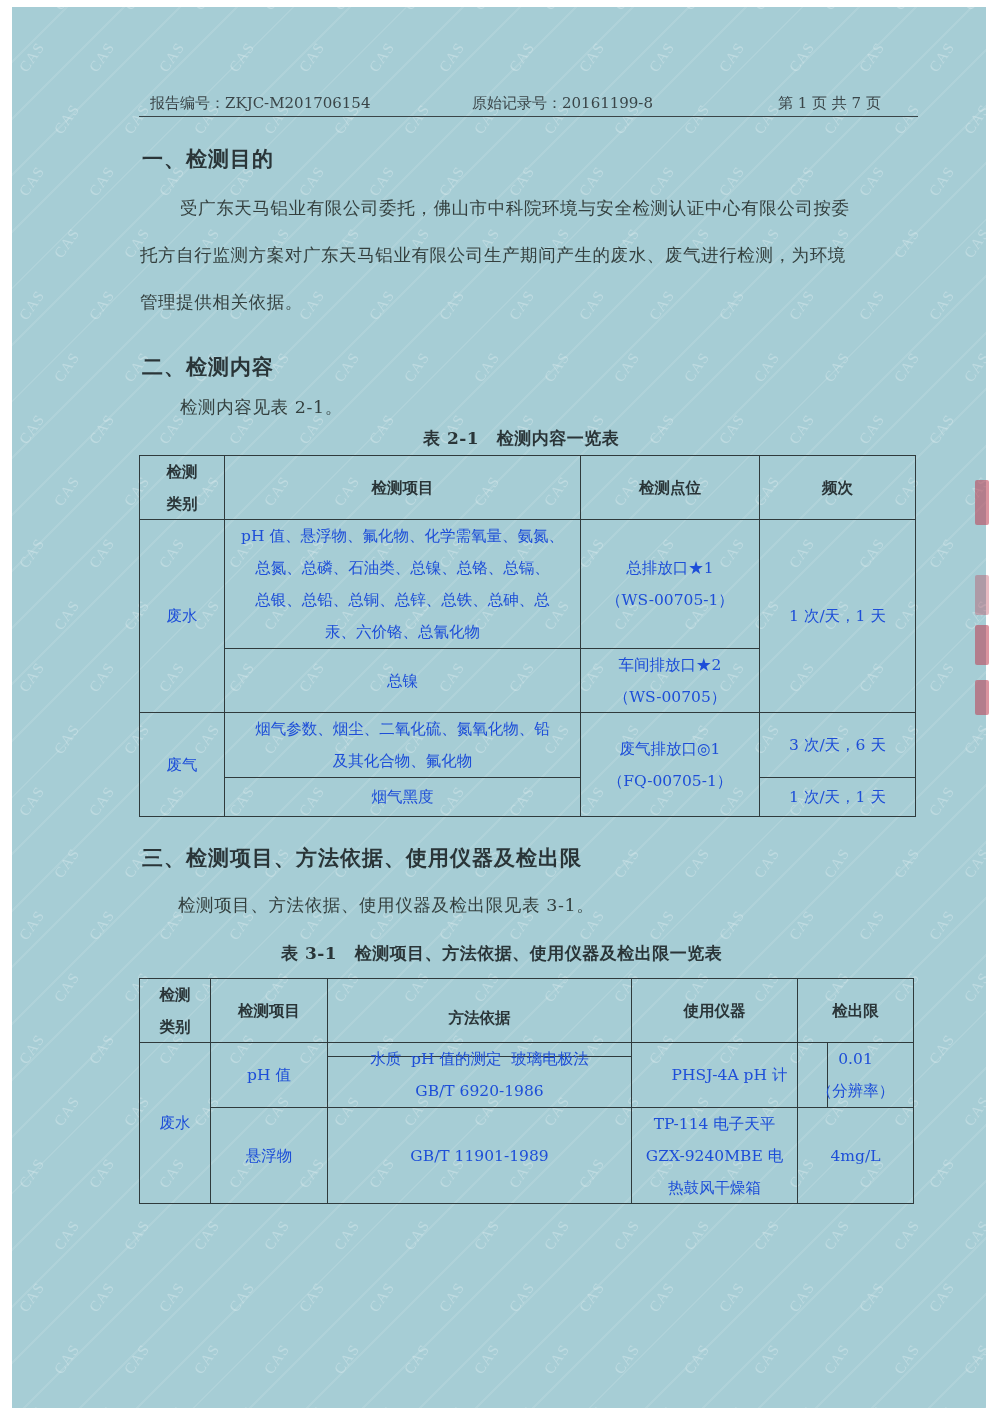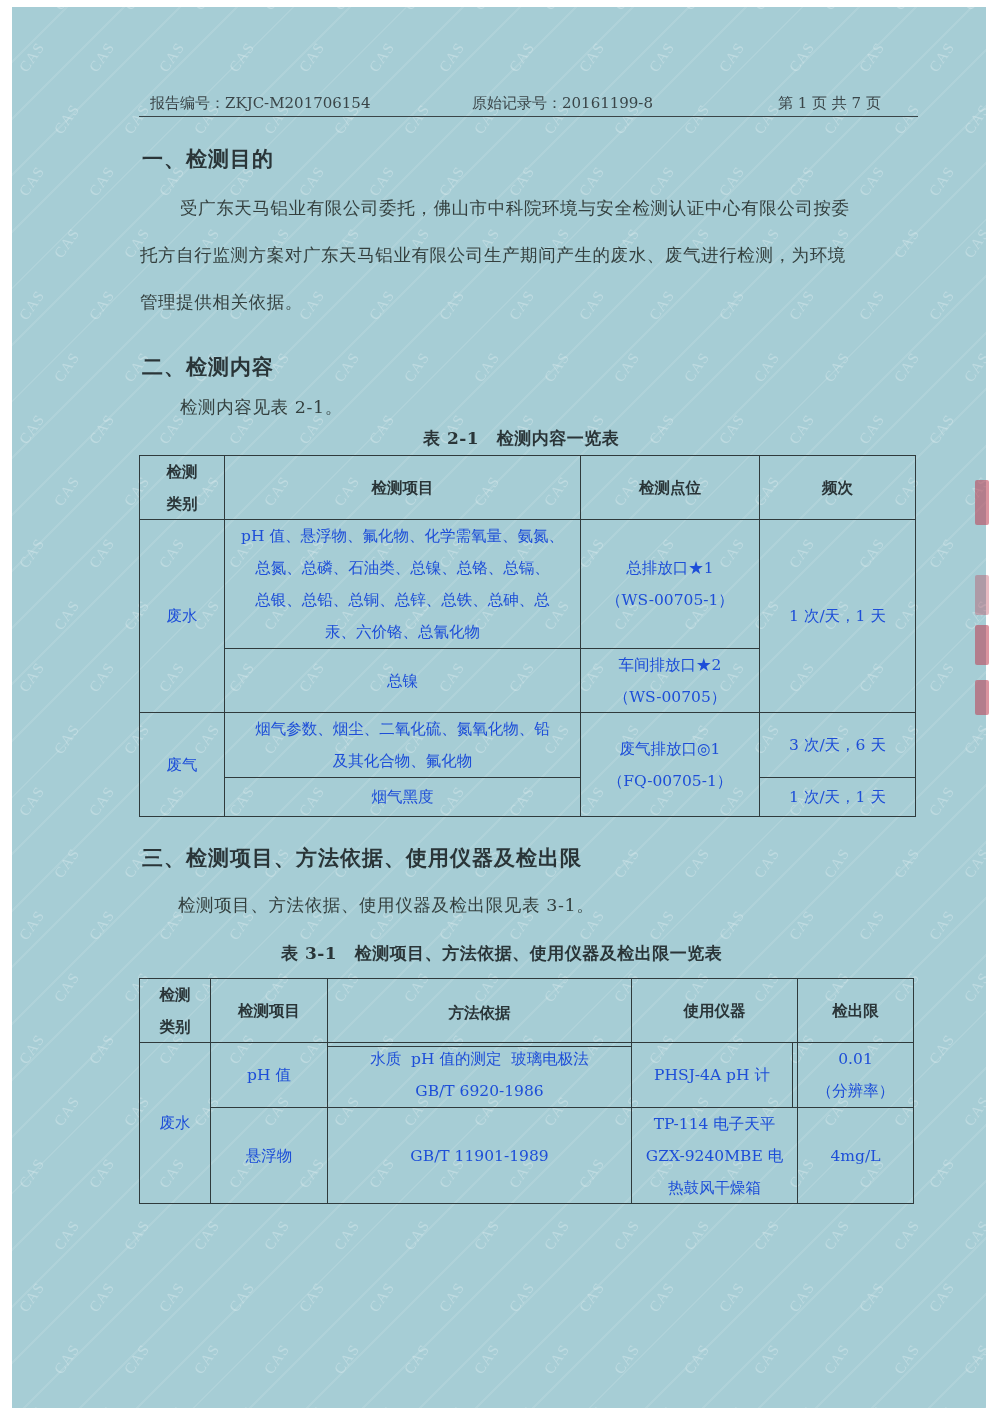--- a/index.html
+++ b/index.html
@@ -441,32 +441,32 @@
 <div class="abs h1" style="left:142px; top:844px;">三、检测项目、方法依据、使用仪器及检出限</div>
 <div class="abs p" style="left:178px; top:893px;">检测项目、方法依据、使用仪器及检出限见表 3-1。</div>
 <div class="abs caption" style="left:281px; top:942px;">表 3-1　检测项目、方法依据、使用仪器及检出限一览表</div>
 
 <div>
   <div class="cell th" style="left:139px; top:978px; width:72px; height:65px; flex-direction:column;">
     <span>检测</span>
     <span>类别</span>
   </div>
   <div class="cell th" style="left:210px; top:978px; width:118px; height:65px;">检测项目</div>
-  <div class="cell th" style="left:327px; top:978px; width:305px; height:69px;text-align:center;">方法依据</div>
+  <div class="cell th" style="left:327px; top:978px; width:305px; height:79px;text-align:center;">方法依据</div>
   <div class="cell th" style="left:631px; top:978px; width:167px; height:65px;">使用仪器</div>
   <div class="cell th" style="left:797px; top:978px; width:117px; height:65px;">检出限</div>
 
   <div class="cell" style="left:139px; top:1042px; width:72px; height:162px;">废水</div>
 
   <div class="cell" style="left:210px; top:1042px; width:118px; height:66px;">pH 值</div>
   <div class="cell" style="left:327px; top:1042px; width:305px; height:66px; flex-direction:column;">
     <span style="white-space:pre;">水质  pH 值的测定  玻璃电极法</span>
     <span>GB/T 6920-1986</span>
   </div>
-  <div class="cell" style="left:631px; top:1042px; width:162px; height:66px;">PHSJ-4A pH 计</div>
+  <div class="cell" style="left:631px; top:1042px; width:197px; height:66px;">PHSJ-4A pH 计</div>
   <div class="cell" style="left:797px; top:1042px; width:117px; height:66px; flex-direction:column;">
     <span>0.01</span>
     <span>（分辨率）</span>
   </div>
 
   <div class="cell" style="left:210px; top:1107px; width:118px; height:97px;">悬浮物</div>
   <div class="cell" style="left:327px; top:1107px; width:305px; height:97px; flex-direction:column;">
     <span>GB/T 11901-1989</span>
   </div>
   <div class="cell" style="left:631px; top:1107px; width:167px; height:97px; flex-direction:column;">

